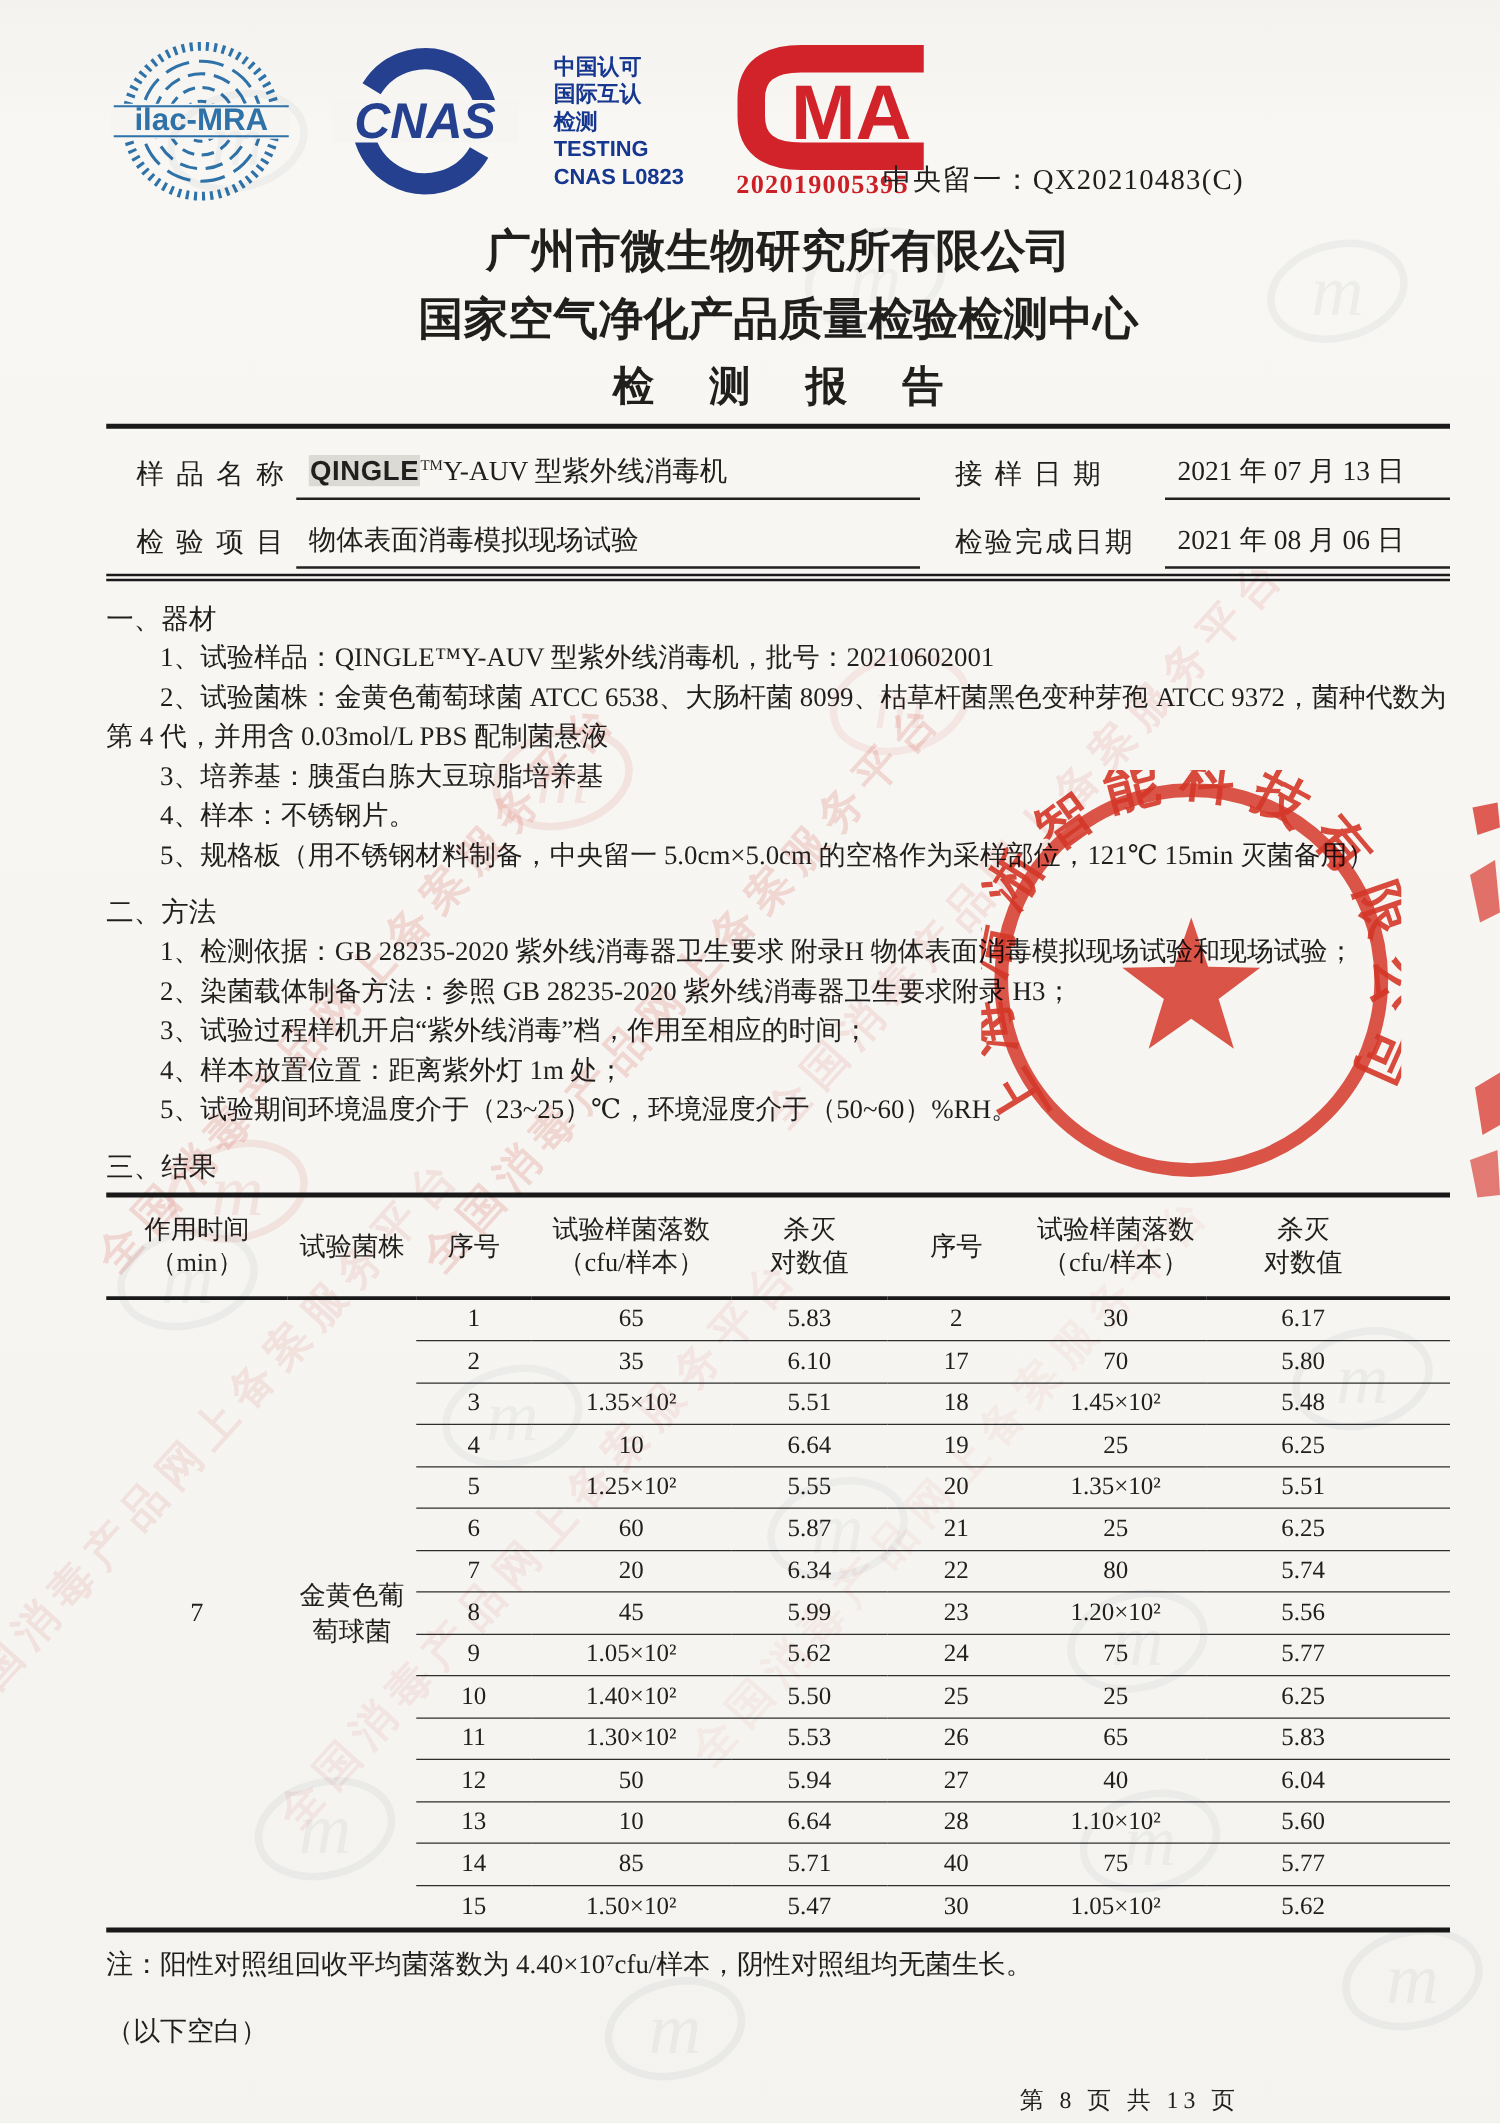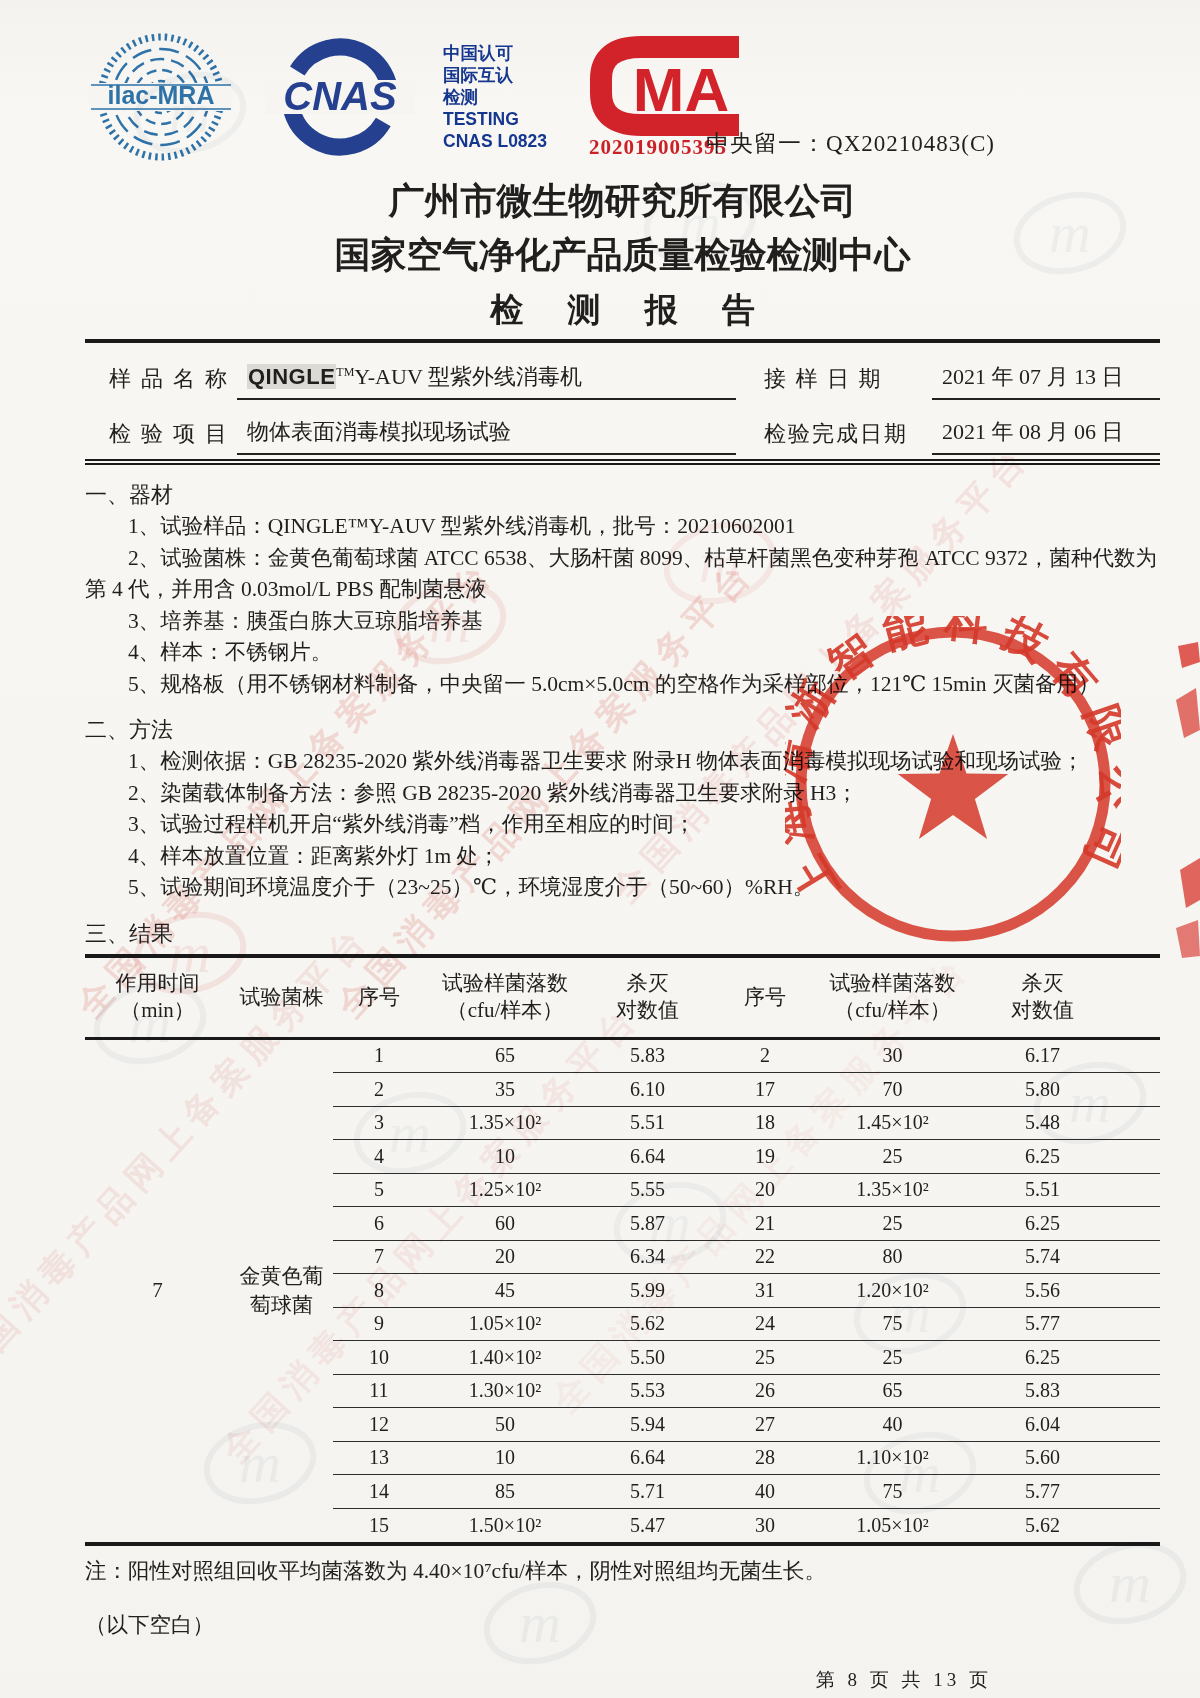--- a/index.html
+++ b/index.html
@@ -305,21 +305,21 @@
         <div class="td rb last-col" style="grid-area: 7 / 8;">6.25</div>
         <div class="td rb" style="grid-area: 8 / 3;">7</div>
         <div class="td rb" style="grid-area: 8 / 4;">20</div>
         <div class="td rb" style="grid-area: 8 / 5;">6.34</div>
         <div class="td rb" style="grid-area: 8 / 6;">22</div>
         <div class="td rb" style="grid-area: 8 / 7;">80</div>
         <div class="td rb last-col" style="grid-area: 8 / 8;">5.74</div>
         <div class="td rb" style="grid-area: 9 / 3;">8</div>
         <div class="td rb" style="grid-area: 9 / 4;">45</div>
         <div class="td rb" style="grid-area: 9 / 5;">5.99</div>
-        <div class="td rb" style="grid-area: 9 / 6;">31</div>
+        <div class="td rb" style="grid-area: 9 / 6;">23</div>
         <div class="td rb" style="grid-area: 9 / 7;">1.20×10²</div>
         <div class="td rb last-col" style="grid-area: 9 / 8;">5.56</div>
         <div class="td rb" style="grid-area: 10 / 3;">9</div>
         <div class="td rb" style="grid-area: 10 / 4;">1.05×10²</div>
         <div class="td rb" style="grid-area: 10 / 5;">5.62</div>
         <div class="td rb" style="grid-area: 10 / 6; text-align: right;">24</div>
         <div class="td rb" style="grid-area: 10 / 7;">75</div>
         <div class="td rb last-col" style="grid-area: 10 / 8;">5.77</div>
         <div class="td rb" style="grid-area: 11 / 3;">10</div>
         <div class="td rb" style="grid-area: 11 / 4;">1.40×10²</div>

